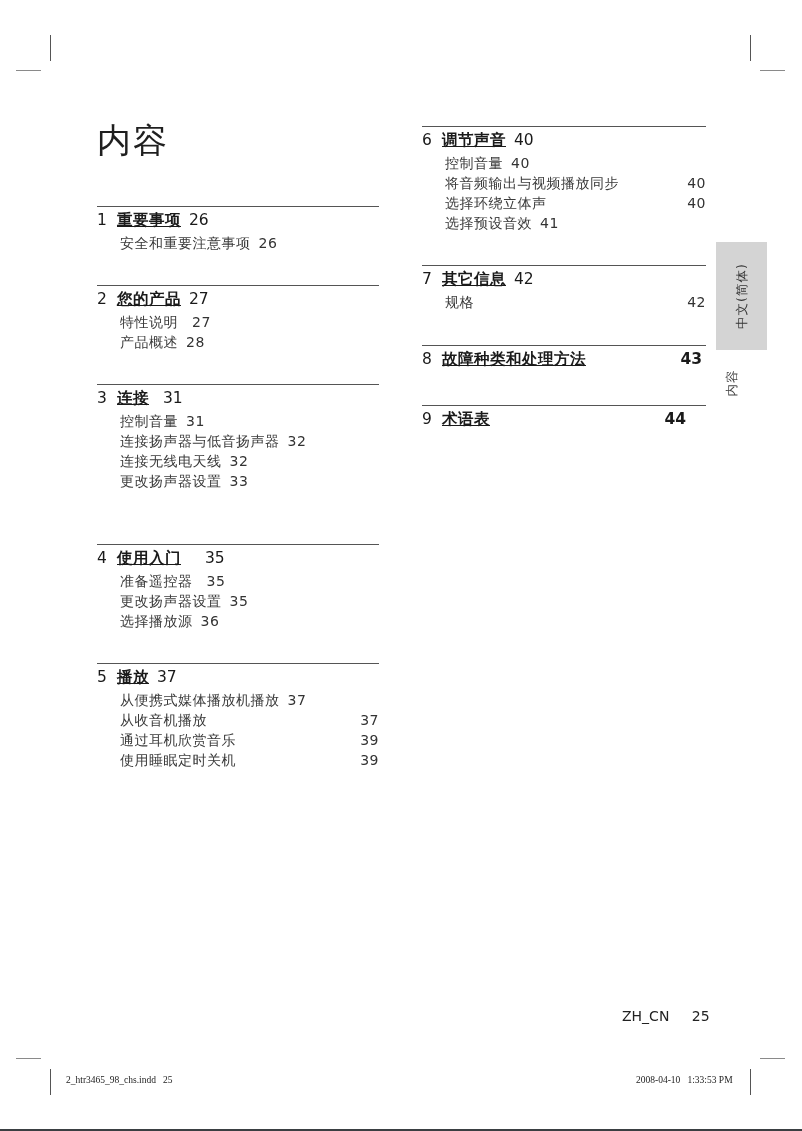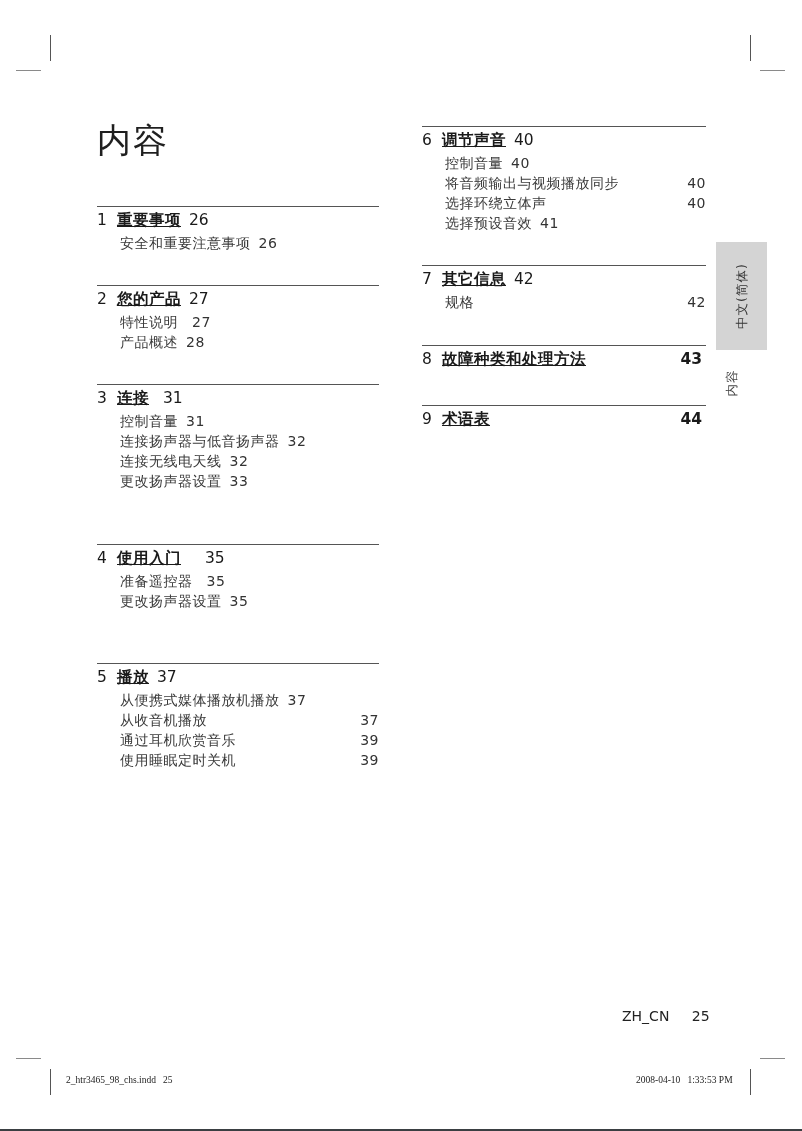--- a/index.html
+++ b/index.html
@@ -153,20 +153,24 @@
   </div>
   <div class="items">
     <div class="item">
         <span>准备遥控器</span>
         <span class="pg" style="margin-left:14px">35</span>
       </div>
     <div class="item">
         <span>更改扬声器设置</span>
         <span class="pg">35</span>
       </div>
+    <div class="item">
+        <span>选择播放源</span>
+        <span class="pg">36</span>
+      </div>
   </div>
 </div>
 
 <div class="section" style="left:97px; top:663px;">
   <div class="rule"></div>
   <div class="head">
     <span class="num">5</span>
     <span class="title">播放</span>
     <span class="pg">37</span>
   </div>
@@ -239,21 +243,21 @@
     <span class="title">故障种类和处理方法</span>
     <span class="pg right" style="margin-right:4px">43</span>
   </div>
 </div>
 
 <div class="section right" style="left:422px; top:405px;">
   <div class="rule"></div>
   <div class="head">
     <span class="num">9</span>
     <span class="title">术语表</span>
-    <span class="pg right" style="margin-right:4px">44</span>
+    <span class="pg right" style="margin-right:20px">44</span>
   </div>
 </div>
 
 <div class="lang-tab">
   <span class="txt">中文(简体)</span>
 </div>
 <div class="side-label">
   <span class="txt">内容</span>
 </div>
 

